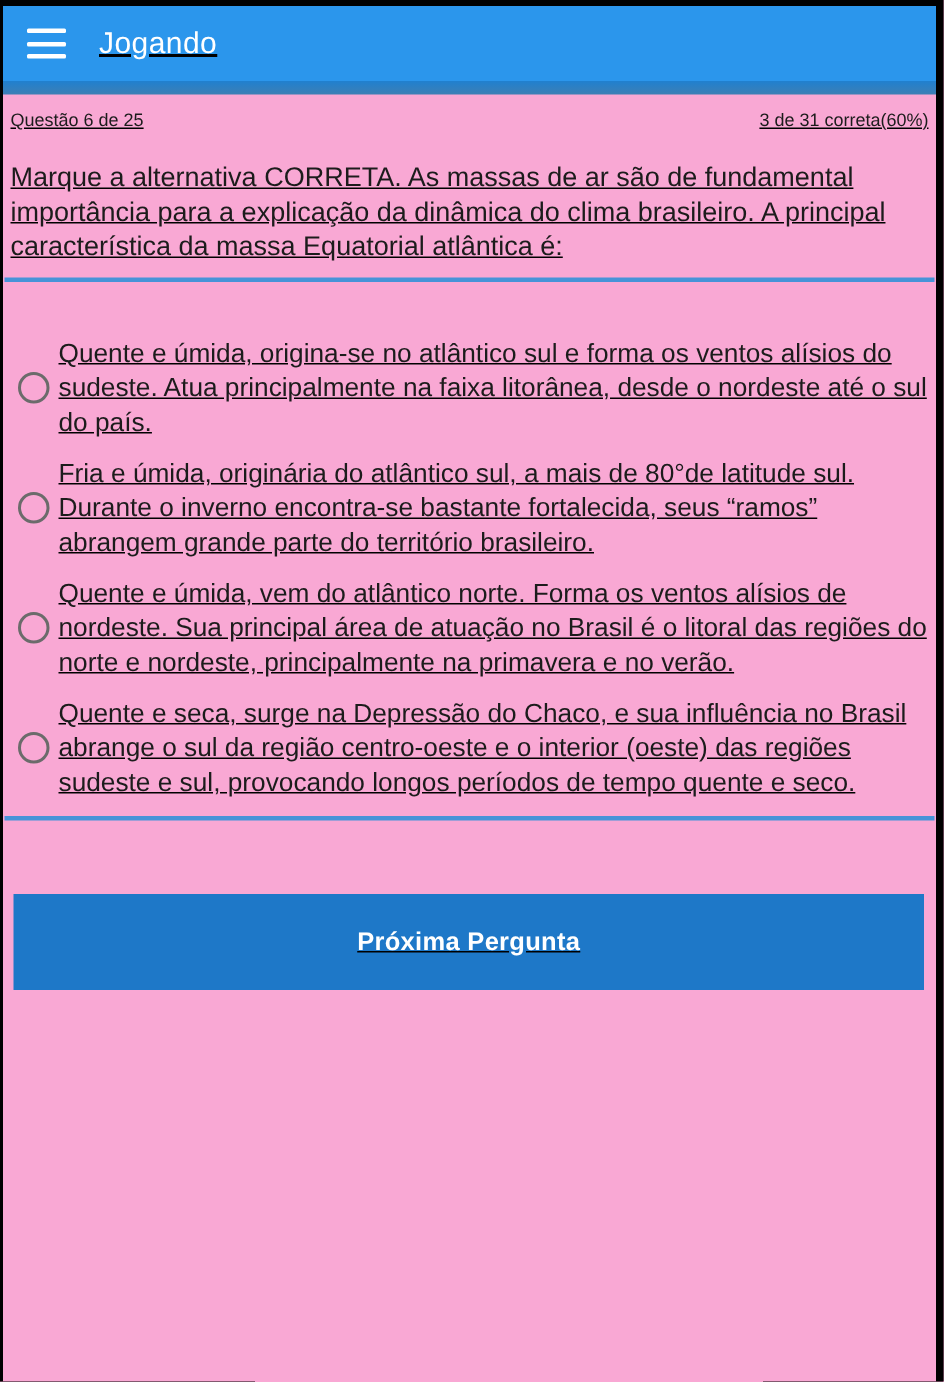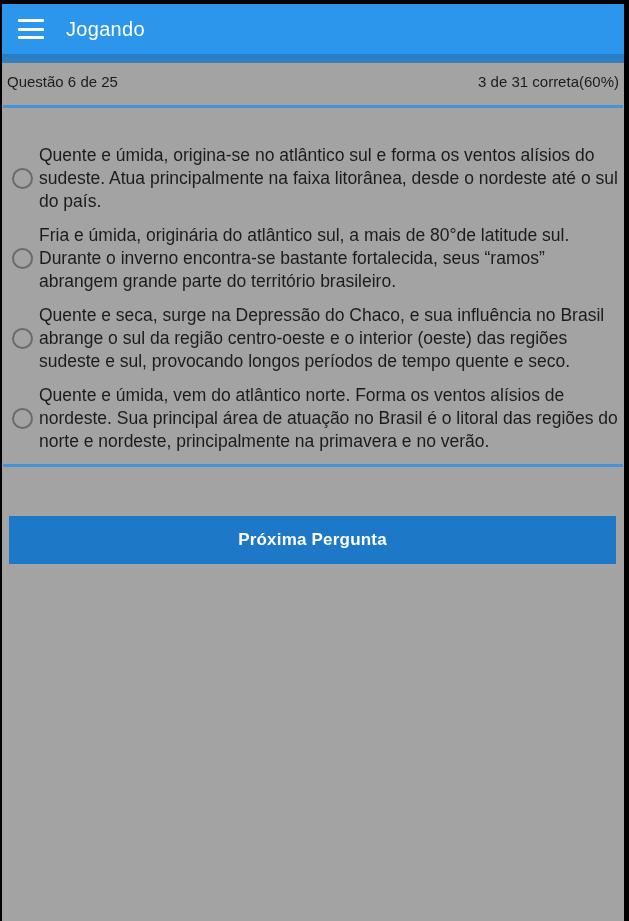--- a/index.html
+++ b/index.html
@@ -16,22 +16,23 @@
     width: 629px;
     height: 921px;
     background: #000000;
   }
   .device {
     position: absolute;
     top: 4px;
     left: 2px;
     right: 5px;
     bottom: 0;
-    background: #a3a3a3;
+    background: #f9a8d4;
     overflow: hidden;
+    text-decoration: underline;
   }
   
   .appbar {
     height: 50px;
     background: #2B96EC;
     display: flex;
     align-items: center;
     padding: 0 16px;
   }
   .appbar-shadow {
@@ -58,21 +59,21 @@
     font-size: 20px;
     font-weight: 400;
     letter-spacing: 0.3px;
   }
   
   .status-row {
     display: flex;
     justify-content: space-between;
     align-items: center;
     padding: 10px 5px 6px 5px;
-    font-size: 15px;
+    font-size: 12px;
     color: #1C1C1C;
   }
   
   .question {
     padding: 14px 6px 0 5px;
     font-size: 18px;
     line-height: 23px;
     color: #1C1C1C;
   }
   .divider {
@@ -102,21 +103,21 @@
     margin-right: 6px;
   }
   .option-text {
     font-size: 17.5px;
     line-height: 23px;
     color: #1C1C1C;
   }
   
   .next-btn {
     margin: 49px 8px 0 7px;
-    height: 48px;
+    height: 64px;
     background: #1E78C8;
     color: #FFFFFF;
     font-size: 17px;
     font-weight: bold;
     display: flex;
     align-items: center;
     justify-content: center;
     cursor: pointer;
     letter-spacing: 0.2px;
     border: none;
@@ -138,38 +139,39 @@
       </div>
       <div class="appbar-title">Jogando</div>
     </div>
     <div class="appbar-shadow"></div>
 
     <div class="status-row">
       <span>Questão 6 de 25</span>
       <span>3 de 31 correta(60%)</span>
     </div>
 
+    <div class="question">Marque a alternativa CORRETA. As massas de ar são de fundamental importância para a explicação da dinâmica do clima brasileiro. A principal característica da massa Equatorial atlântica é:</div>
     <div class="divider"></div>
 
     <div class="options">
       <div class="option">
         <span class="radio"></span>
         <span class="option-text">Quente e úmida, origina-se no atlântico sul e forma os ventos alísios do sudeste. Atua principalmente na faixa litorânea, desde o nordeste até o sul do país.</span>
       </div>
       <div class="option">
         <span class="radio"></span>
         <span class="option-text">Fria e úmida, originária do atlântico sul, a mais de 80°de latitude sul. Durante o inverno encontra-se bastante fortalecida, seus “ramos” abrangem grande parte do território brasileiro.</span>
       </div>
       <div class="option">
         <span class="radio"></span>
-        <span class="option-text">Quente e seca, surge na Depressão do Chaco, e sua influência no Brasil abrange o sul da região centro-oeste e o interior (oeste) das regiões sudeste e sul, provocando longos períodos de tempo quente e seco.</span>
+        <span class="option-text">Quente e úmida, vem do atlântico norte. Forma os ventos alísios de nordeste. Sua principal área de atuação no Brasil é o litoral das regiões do norte e nordeste, principalmente na primavera e no verão.</span>
       </div>
       <div class="option">
         <span class="radio"></span>
-        <span class="option-text">Quente e úmida, vem do atlântico norte. Forma os ventos alísios de nordeste. Sua principal área de atuação no Brasil é o litoral das regiões do norte e nordeste, principalmente na primavera e no verão.</span>
+        <span class="option-text">Quente e seca, surge na Depressão do Chaco, e sua influência no Brasil abrange o sul da região centro-oeste e o interior (oeste) das regiões sudeste e sul, provocando longos períodos de tempo quente e seco.</span>
       </div>
     </div>
     <div class="divider"></div>
 
     <button class="next-btn">Próxima Pergunta</button>
 
   </div>
 </div>
 
 </body></html>

